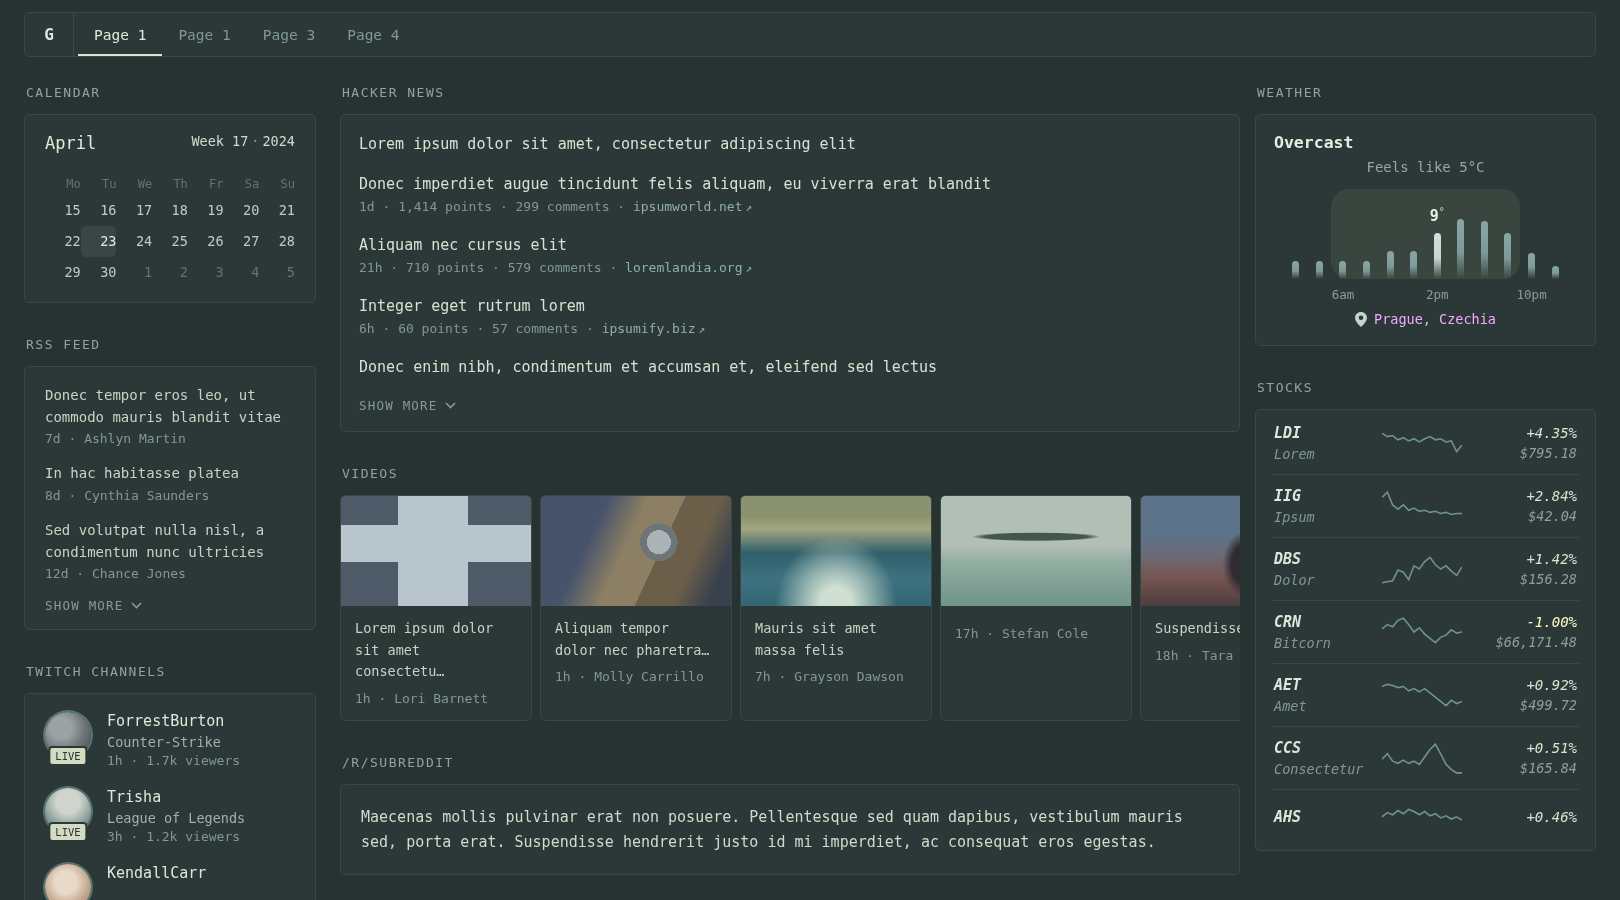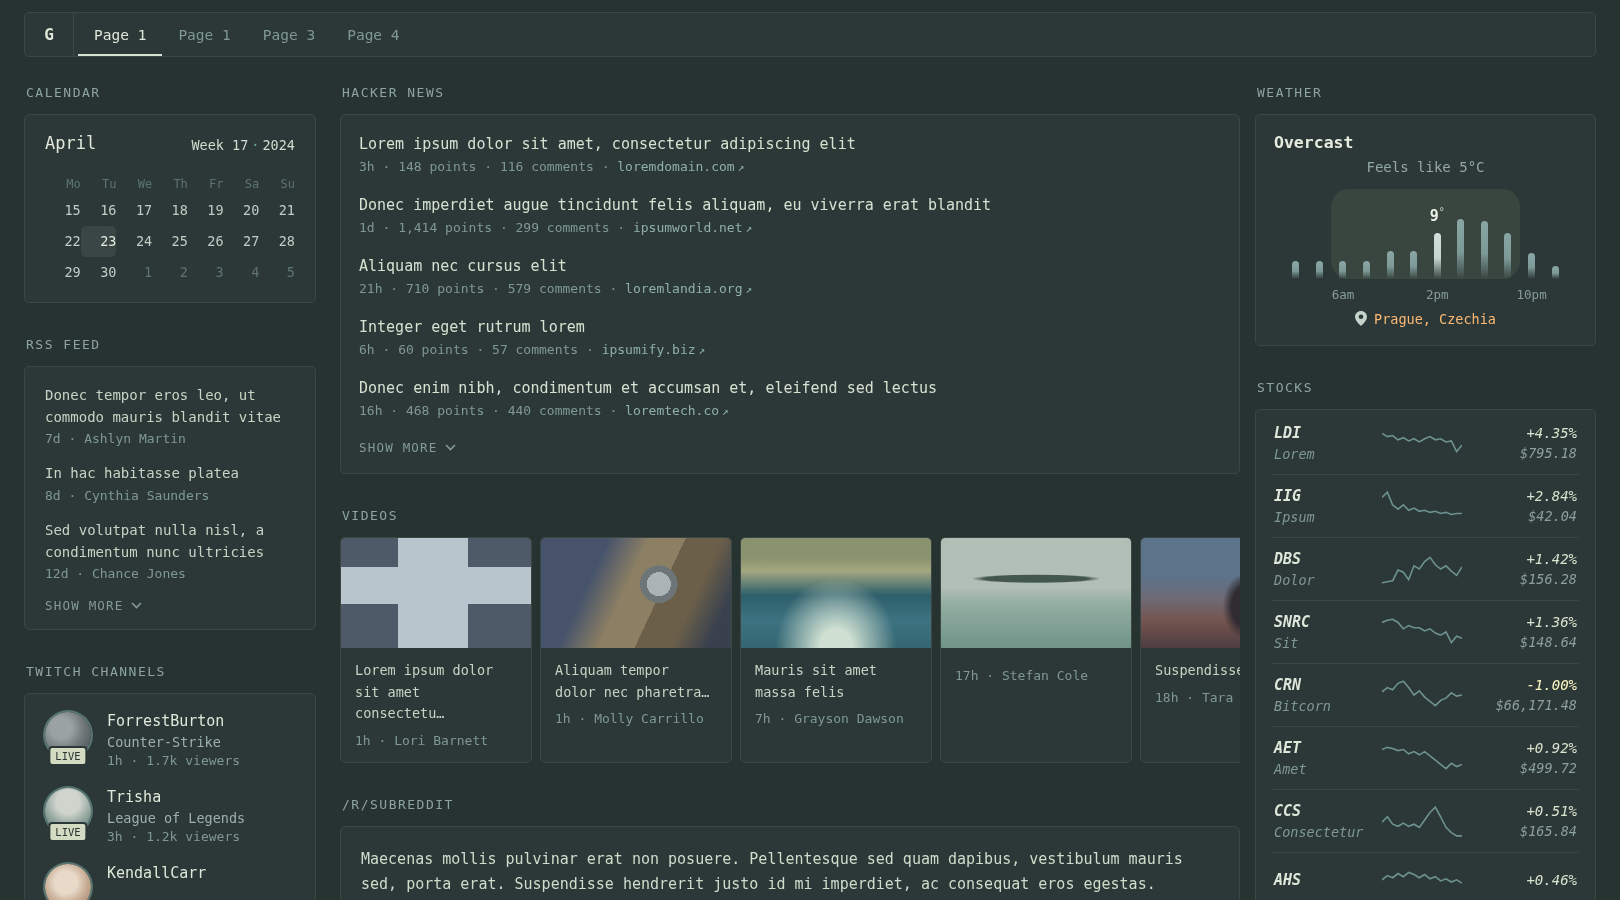--- a/index.html
+++ b/index.html
@@ -36,21 +36,21 @@
   .widget { margin-bottom:34px; }
   .w-title {
     font-size:13px; font-weight:normal; letter-spacing:1.5px;
     color:#8ea49f; margin:0 0 14px 2px;
   }
   .card {
     background:#2c3837; border:1px solid #3a4745; border-radius:5px;
   }
   
   .cal-card { padding:18px 20px 14px 20px; }
-  .cal-head { display:flex; justify-content:space-between; align-items:flex-end; }
+  .cal-head { display:flex; justify-content:space-between; align-items:flex-start; }
   .cal-month { font-size:17px; color:#e2e9dc; }
   .cal-week { font-size:13.5px; color:#cfdccf; }
   .dot { color:#6ba39b; padding:0 3px; }
   .cal-grid7 { display:grid; grid-template-columns:repeat(7,1fr); }
   .cal-dow-row { margin-top:20px; }
   .cal-cell { text-align:right; height:31px; line-height:31px; font-size:13.5px; }
   .cal-dow-cell { color:#5d7471; font-size:12px; height:22px; line-height:22px; }
   .cal-day { color:#becdc4; border-radius:5px; cursor:default; }
   .cal-day.adjacent { color:#5d7471; }
   .cal-day.selected { background:#3a4645; color:#e2e9dc; }
@@ -138,22 +138,22 @@
     position:absolute; transform:translateX(-50%); color:#eaf0e4;
     font-size:15px; font-weight:bold;
   }
   .w-temp .deg { font-size:10px; color:#aebfb9; vertical-align:super; }
   .w-times { position:relative; height:20px; margin-top:4px; }
   .wtime {
     position:absolute; transform:translateX(-50%); top:4px;
     font-size:12.5px; color:#879c97;
   }
   .w-loc {
-    display:flex; justify-content:center; align-items:flex-start; gap:7px;
-    margin-top:10px; font-size:13.5px; color:#fdba74;
+    display:flex; justify-content:center; align-items:flex-end; gap:7px;
+    margin-top:10px; font-size:13.5px; color:#f0abfc;
   }
   .pin { width:12px; height:15px; fill:#c3d4cd; }
   
   .stocks-card { padding:2px 16px; }
   .stock-row {
     display:flex; justify-content:space-between; align-items:center;
     padding:12px 2px; border-bottom:1px solid #3a4745; cursor:pointer;font-style:italic;
   }
   .stock-row:last-child { border-bottom:none; }
   .stk-left { width:96px; flex:none; }
@@ -288,37 +288,35 @@
 
   </section>
 
   <section class="col-mid">
 
     <div class="widget">
       <h2 class="w-title">HACKER NEWS</h2>
       <div class="card hn-card">
         <div class="hn-item">
           <div class="hn-title">Lorem ipsum dolor sit amet, consectetur adipiscing elit</div>
-          <div class="hn-meta"><span>3h · 148 points · 116 comments · </span><span class="domain">loremdomain.com</span><span class="ext">↗</span></div>
         </div>
         <div class="hn-item">
           <div class="hn-title">Donec imperdiet augue tincidunt felis aliquam, eu viverra erat blandit</div>
           <div class="hn-meta"><span>1d · 1,414 points · 299 comments · </span><span class="domain">ipsumworld.net</span><span class="ext">↗</span></div>
         </div>
         <div class="hn-item">
           <div class="hn-title">Aliquam nec cursus elit</div>
           <div class="hn-meta"><span>21h · 710 points · 579 comments · </span><span class="domain">loremlandia.org</span><span class="ext">↗</span></div>
         </div>
         <div class="hn-item">
           <div class="hn-title">Integer eget rutrum lorem</div>
           <div class="hn-meta"><span>6h · 60 points · 57 comments · </span><span class="domain">ipsumify.biz</span><span class="ext">↗</span></div>
         </div>
         <div class="hn-item">
           <div class="hn-title">Donec enim nibh, condimentum et accumsan et, eleifend sed lectus</div>
-          <div class="hn-meta"><span>16h · 468 points · 440 comments · </span><span class="domain">loremtech.co</span><span class="ext">↗</span></div>
         </div>
         <div class="show-more">
           <span>SHOW MORE</span>
           <svg class="chev" viewBox="0 0 11 7">
               <polyline points="1,1 5.5,5.5 10,1"></polyline>
             </svg>
         </div>
       </div>
     </div>
 
@@ -474,33 +472,20 @@
           <svg class="spark" viewBox="0 0 100 32" preserveAspectRatio="none">
               <polyline points="0.0,29 6.7,28 13.3,27 20.0,17 26.7,19 33.3,26 40.0,13 46.7,16 53.3,9 60.0,5 66.7,12 73.3,16 80.0,13 86.7,18 93.3,22 100.0,14" vector-effect="non-scaling-stroke"></polyline>
             </svg>
           <div class="stk-right">
               <div class="stk-chg">+1.42%</div>
               <div class="stk-price">$156.28</div>
             </div>
         </div>
         <div class="stock-row">
           <div class="stk-left">
-              <div class="stk-sym">SNRC</div>
-              <div class="stk-name">Sit</div>
-            </div>
-          <svg class="spark" viewBox="0 0 100 32" preserveAspectRatio="none">
-              <polyline points="0.0,7 6.7,5 13.3,4 20.0,7 26.7,13 33.3,10 40.0,12 46.7,12 53.3,15 60.0,13 66.7,17 73.3,19 80.0,16 86.7,26 93.3,20 100.0,22" vector-effect="non-scaling-stroke"></polyline>
-            </svg>
-          <div class="stk-right">
-              <div class="stk-chg">+1.36%</div>
-              <div class="stk-price">$148.64</div>
-            </div>
-        </div>
-        <div class="stock-row">
-          <div class="stk-left">
               <div class="stk-sym">CRN</div>
               <div class="stk-name">Bitcorn</div>
             </div>
           <svg class="spark" viewBox="0 0 100 32" preserveAspectRatio="none">
               <polyline points="0.0,13 6.7,9 13.3,11 20.0,5 26.7,3 33.3,9 40.0,16 46.7,12 53.3,18 60.0,22 66.7,26 73.3,21 80.0,19 86.7,14 93.3,17 100.0,16" vector-effect="non-scaling-stroke"></polyline>
             </svg>
           <div class="stk-right">
               <div class="stk-chg neg">-1.00%</div>
               <div class="stk-price">$66,171.48</div>
             </div>

